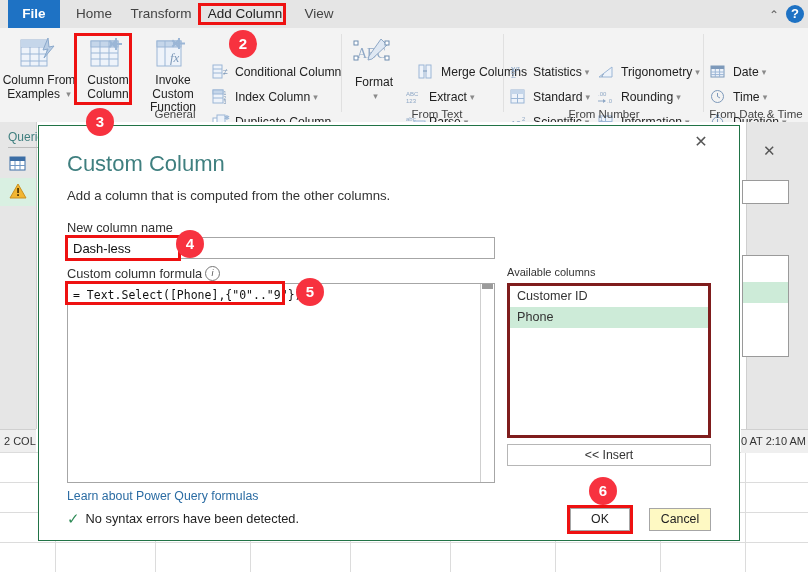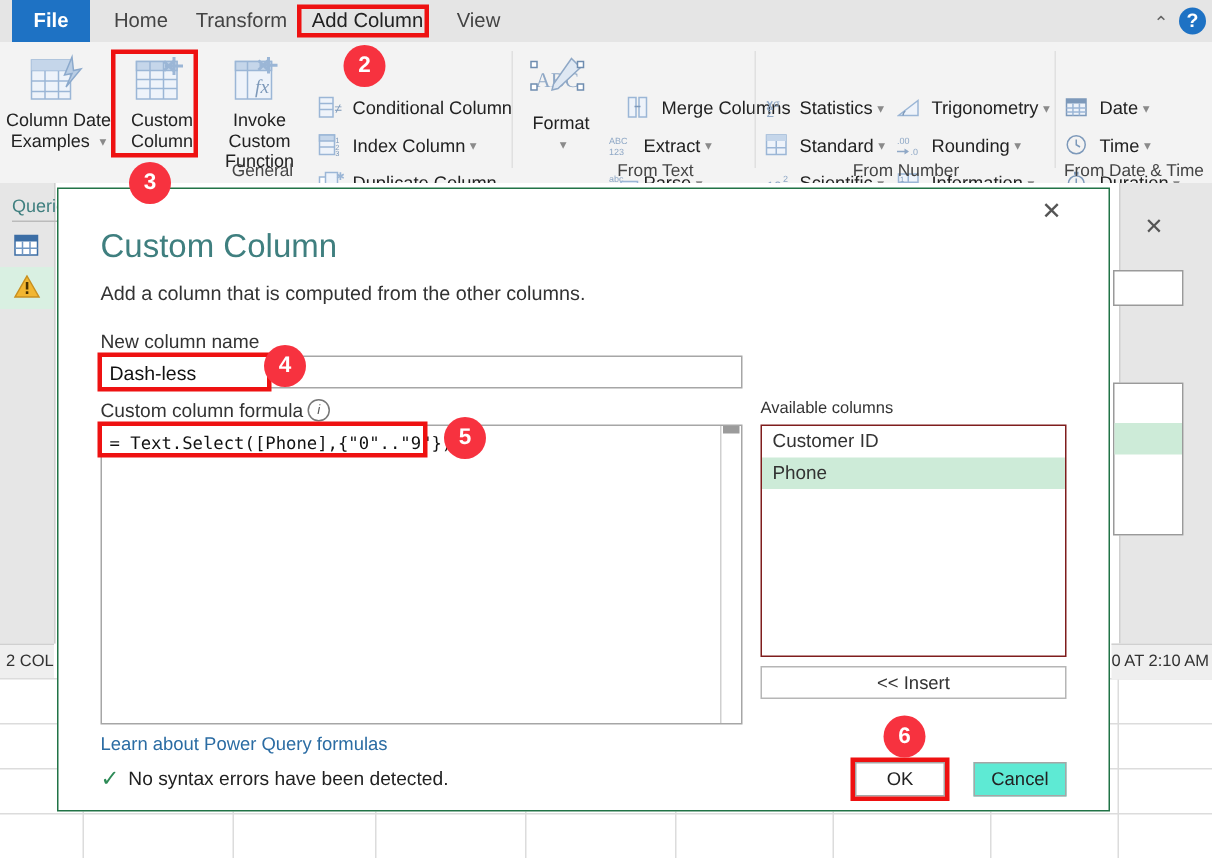--- a/index.html
+++ b/index.html
@@ -98,37 +98,37 @@
   #fx-scroll-track{position:absolute;right:0;top:0;width:13px;height:198px;
       background:#fff;border-left:1px solid #cfcfcf;}
   #fx-scroll-thumb{position:absolute;left:1px;top:0;width:11px;height:5px;background:#9b9b9b;}
   #hl-formula{position:absolute;left:26px;top:155px;width:220px;height:24px;
       border:3px solid #ee1111;box-sizing:border-box;pointer-events:none;}
 
   #learn-link{position:absolute;left:28px;top:363px;font-size:12.3px;color:#2b6ca3;}
 
   #lbl-avail{position:absolute;left:468px;top:140px;font-size:11px;color:#333;}
   #avail-list{position:absolute;left:468px;top:157px;width:204px;height:155px;
-      background:#fff;border:1px solid #7f1d1d;box-sizing:border-box;}
+      background:#fff;border:3px solid #7f1d1d;box-sizing:border-box;}
   .avail-item{height:21px;line-height:21px;padding-left:7px;font-size:12.6px;color:#333;}
   .avail-item.sel{background:#cdebd8;}
   #insert-btn{position:absolute;left:468px;top:318px;width:204px;height:22px;
       background:#fff;border:1px solid #b6b6b6;box-sizing:border-box;
       text-align:center;line-height:20px;font-size:12.3px;color:#333;}
 
   #syntax-row{position:absolute;left:28px;top:384px;font-size:12.8px;color:#222;white-space:nowrap;}
   #check-mark{display:inline-block;color:#2e8b57;font-size:15px;margin-right:6px;vertical-align:-1px;}
 
   #ok-btn{position:absolute;left:531px;top:382px;width:60px;height:23px;
       background:#fff;border:1px solid #a6a6a6;box-sizing:border-box;
       text-align:center;line-height:21px;font-size:12.3px;color:#222;}
   #hl-ok{position:absolute;left:528px;top:379px;width:66px;height:29px;
       border:3px solid #ee1111;box-sizing:border-box;pointer-events:none;}
   #cancel-btn{position:absolute;left:610px;top:382px;width:62px;height:23px;
-      background:#5eead4;border:1px solid #a6a6a6;box-sizing:border-box;
+      background:#fef9c3;border:1px solid #a6a6a6;box-sizing:border-box;
       text-align:center;line-height:21px;font-size:12.3px;color:#222;}
 
   
   .badge{position:absolute;border-radius:50%;background:#f7323f;color:#fff;
       font-size:15px;font-weight:bold;text-align:center;font-family:"Liberation Sans",sans-serif;}
   #badge2{left:229px;top:30px;width:28px;height:28px;line-height:28px;}
   #badge3{left:86px;top:108px;width:28px;height:28px;line-height:28px;}
   #badge4{left:176px;top:230px;width:28px;height:28px;line-height:28px;}
   #badge5{left:296px;top:278px;width:28px;height:28px;line-height:28px;}
   #badge6{left:589px;top:477px;width:28px;height:28px;line-height:28px;}
@@ -162,21 +162,21 @@
             <rect x="2" y="4" width="26" height="26" fill="#eef3fa" stroke="#9bb6d6"></rect>
             <line x1="2" y1="11" x2="28" y2="11" stroke="#9bb6d6"></line>
             <line x1="2" y1="18" x2="28" y2="18" stroke="#9bb6d6"></line>
             <line x1="2" y1="25" x2="28" y2="25" stroke="#9bb6d6"></line>
             <line x1="11" y1="4" x2="11" y2="30" stroke="#9bb6d6"></line>
             <line x1="20" y1="4" x2="20" y2="30" stroke="#9bb6d6"></line>
             <rect x="2" y="4" width="26" height="7" fill="#c5d6ea"></rect>
             <path d="M29 2 L24 14 L29 13 L25 22 L35 10 L30 11 Z" fill="#b9cde4" stroke="#8ba9cc"></path>
           </svg>
         </span>
-        <span class="cap"><span>Column Date</span><br><span>Examples</span> <span class="cv">▾</span></span>
+        <span class="cap"><span>Column From</span><br><span>Examples</span> <span class="cv">▾</span></span>
       </div>
 
       <div class="bigbtn" style="left:75px;">
         <span class="bigicon">
           <svg width="40" height="36" viewBox="0 0 40 36">
             <rect x="3" y="5" width="27" height="25" fill="#eef3fa" stroke="#9bb6d6"></rect>
             <rect x="3" y="5" width="27" height="6" fill="#c5d6ea" stroke="#9bb6d6"></rect>
             <line x1="3" y1="17" x2="30" y2="17" stroke="#9bb6d6"></line>
             <line x1="3" y1="23" x2="30" y2="23" stroke="#9bb6d6"></line>
             <line x1="12" y1="5" x2="12" y2="30" stroke="#9bb6d6"></line>

